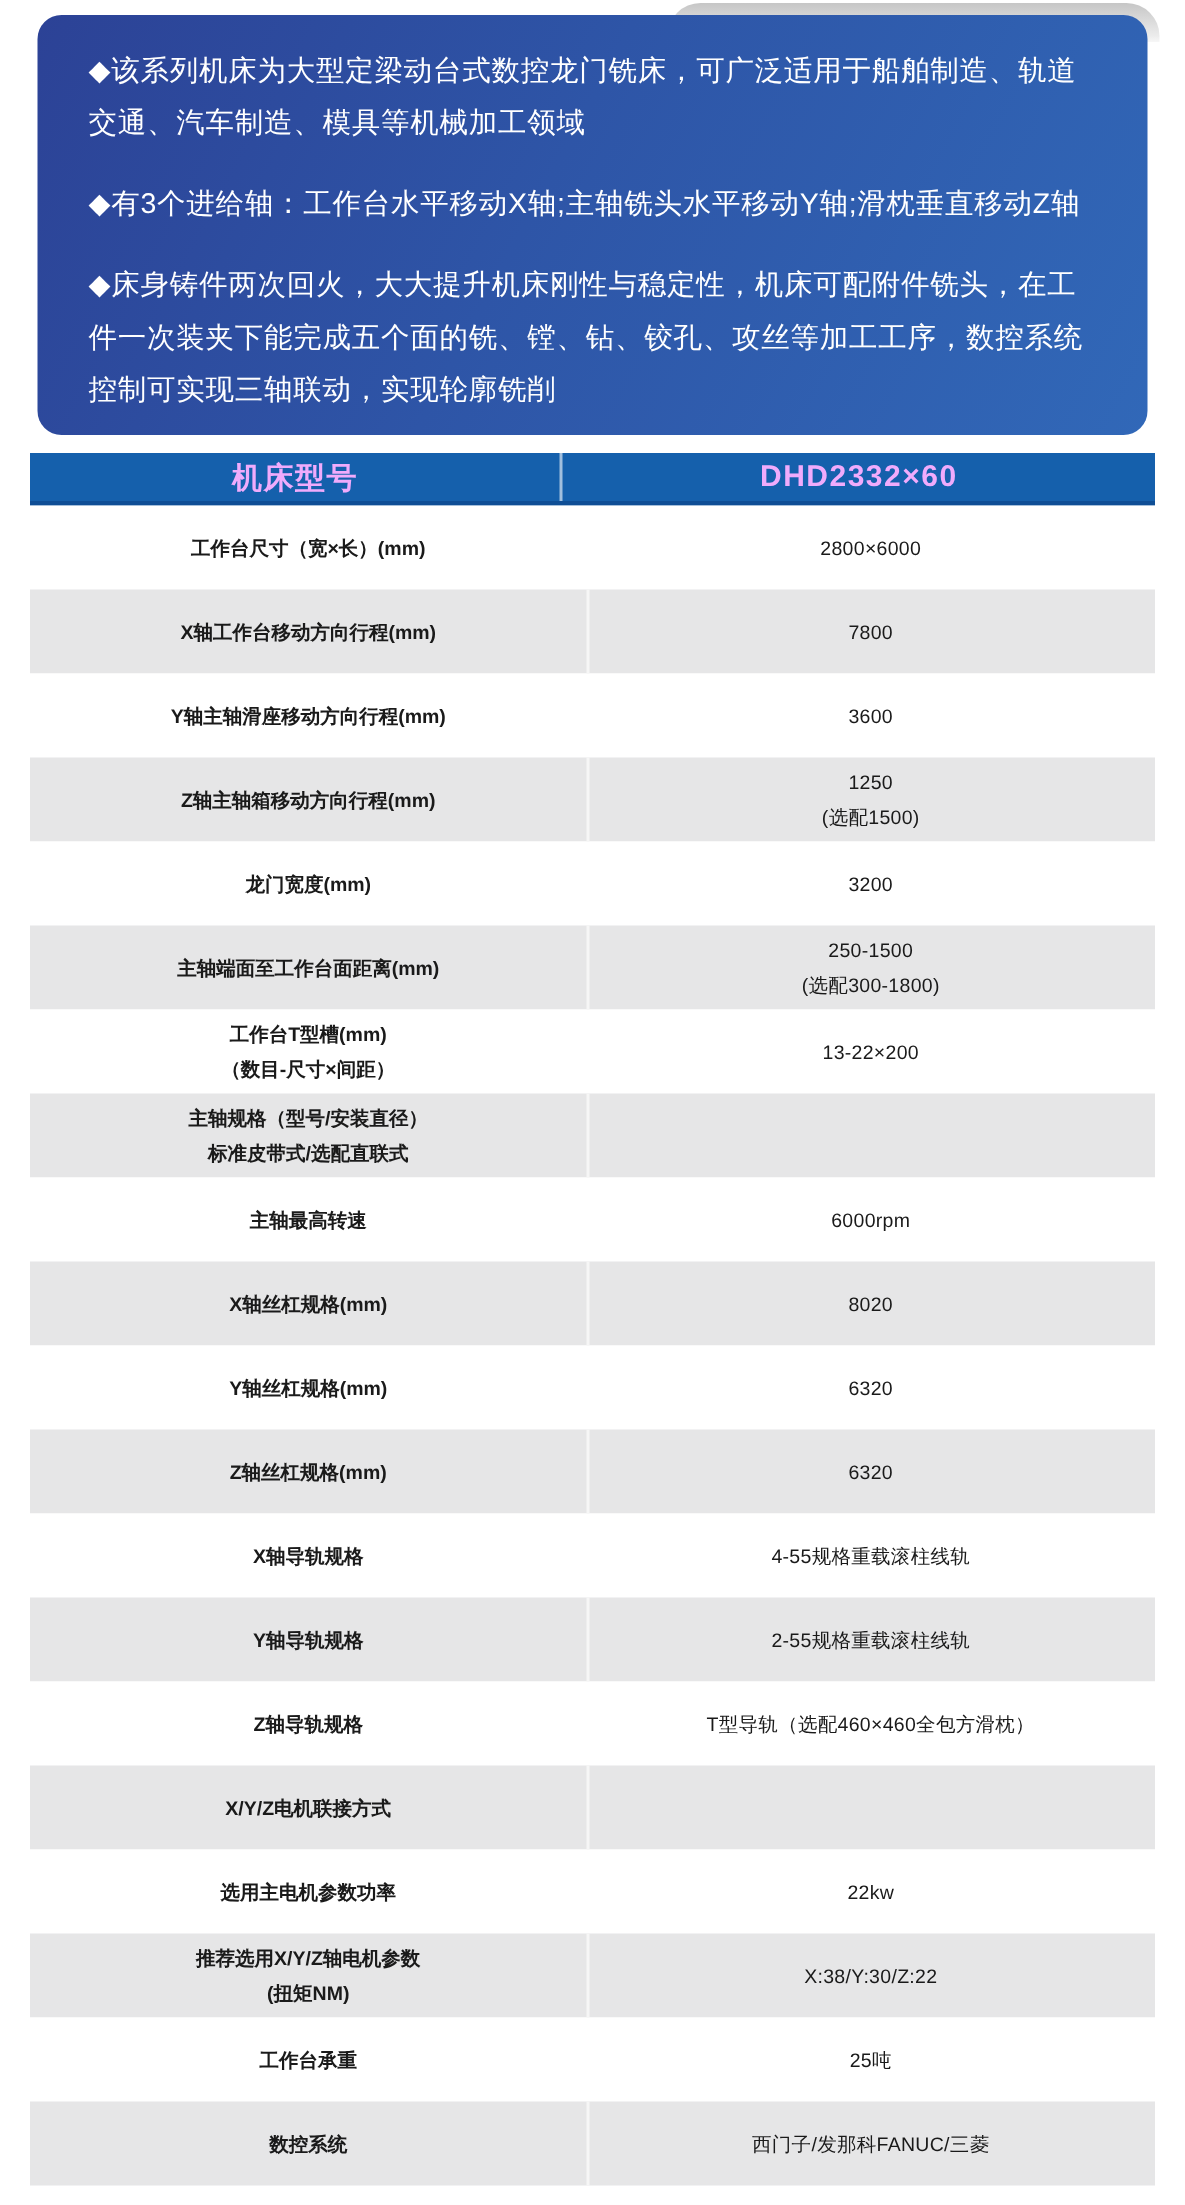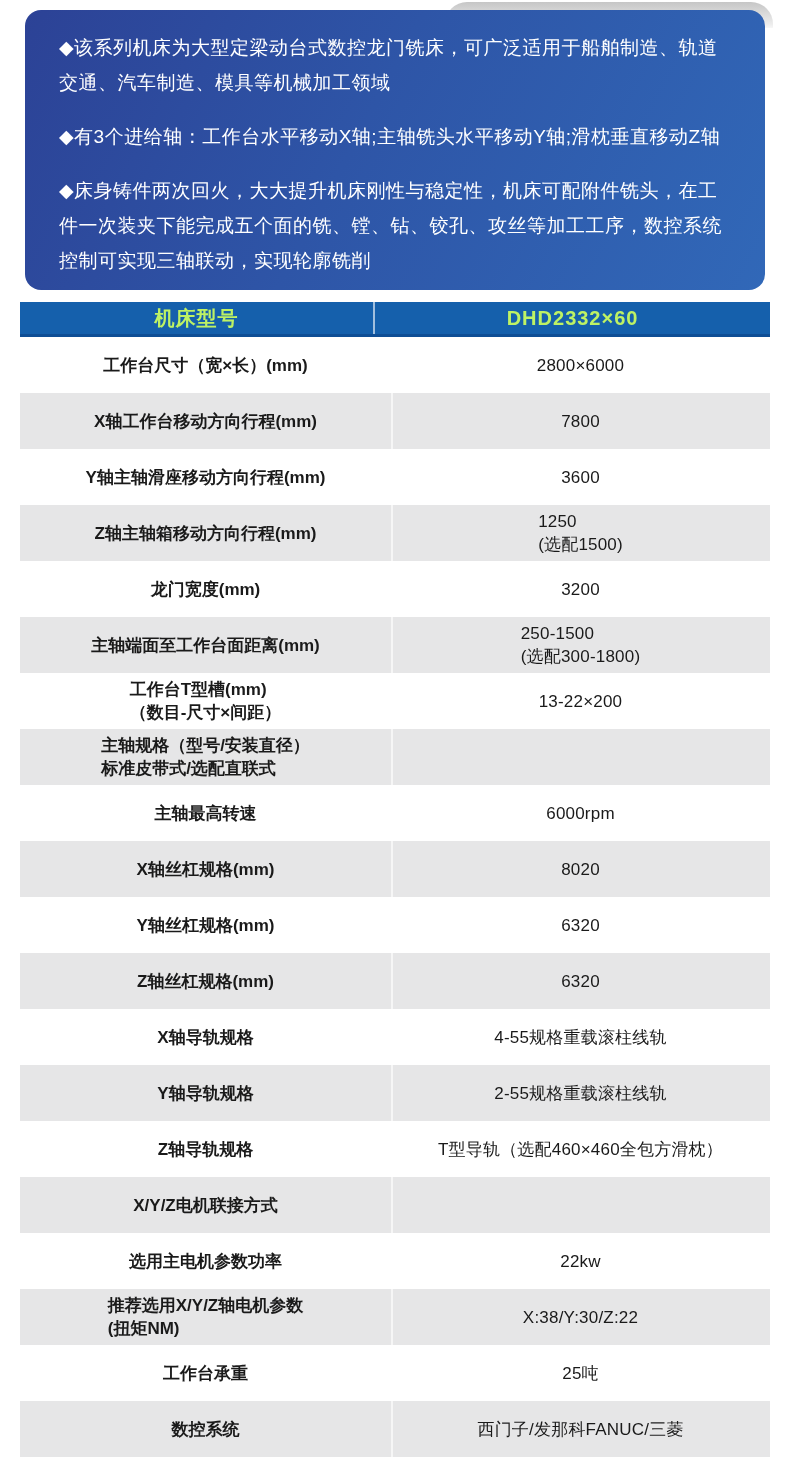--- a/index.html
+++ b/index.html
@@ -47,46 +47,46 @@
   .spec-table{
     position:absolute;
     left:20px;top:302px;width:750px;
   }
   .spec-header{
     display:flex;
     height:35px;
     box-sizing:border-box;
     background:var(--header-blue);
     border-bottom:3px solid var(--header-blue-dark);
-    color:#bef264;
+    color:#f0abfc;
   }
   .spec-header .hcell{
     display:flex;align-items:center;justify-content:center;
     font-size:20px;font-weight:bold;
     letter-spacing:1px;
   }
   .spec-header .hcell.left{width:373px;}
   .spec-header .hcell.right{width:417px;}
   .spec-header .hdivider{
     width:2px;height:100%;
     background:rgba(255,255,255,0.6);
   }
   .row{
     display:flex;
     height:56px;
     background:#ffffff;
   }
   .row.alt{background:var(--row-gray);}
   .cell{
     display:flex;align-items:center;justify-content:center;
-    text-align:left;
+    text-align:center;
     box-sizing:border-box;
     white-space:pre-line;
     color:var(--text-dark);
-    font-size:17px;
+    font-size:13px;
     line-height:23px;
   }
   .cell.label{
     width:373px;
     font-weight:bold;
     border-right:2px solid transparent;
   }
   .row.alt .cell.label{border-right-color:#f6f6f6;}
   .cell.value{
     width:375px;

